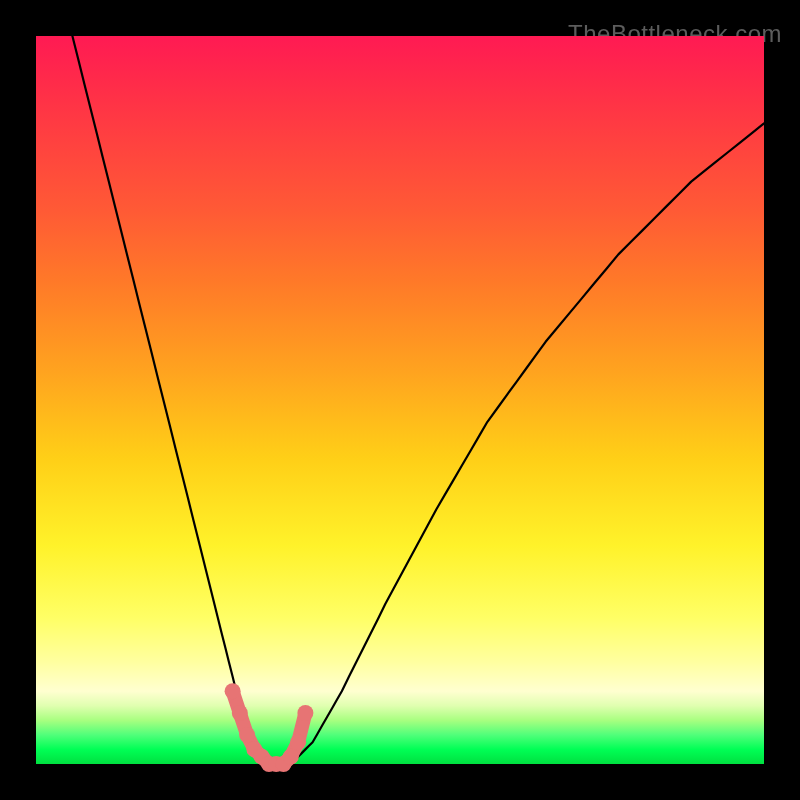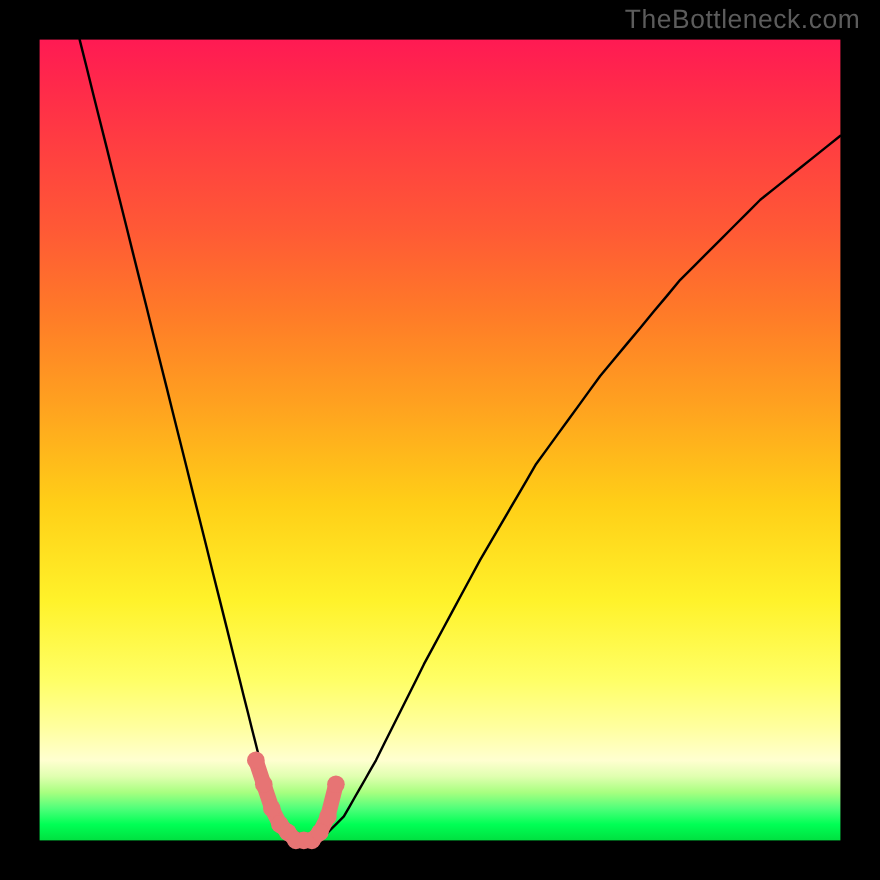--- a/index.html
+++ b/index.html
@@ -12,21 +12,21 @@
     overflow: hidden;
   }
   .frame {
     position: relative;
     width: 800px;
     height: 800px;
     background: #000;
   }
   .watermark {
     position: absolute;
-    top: 4px;
+    top: 20px;
     right: 18px;
     color: #5c5c5c;
     font-size: 24px;
     font-weight: 500;
     letter-spacing: 0.5px;
     user-select: none;
   }
   .plot-bg {
     position: absolute;
     left: 36px;

